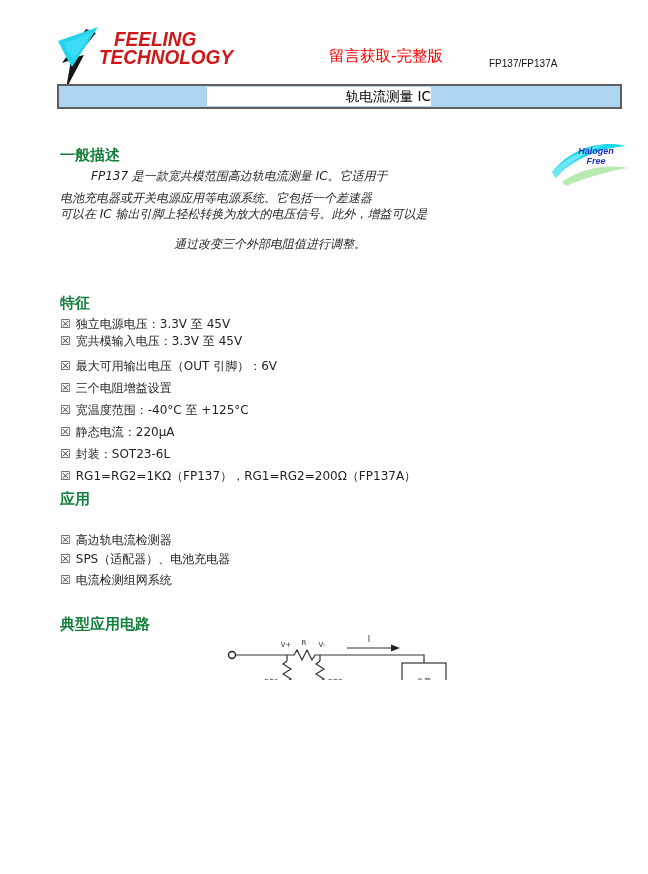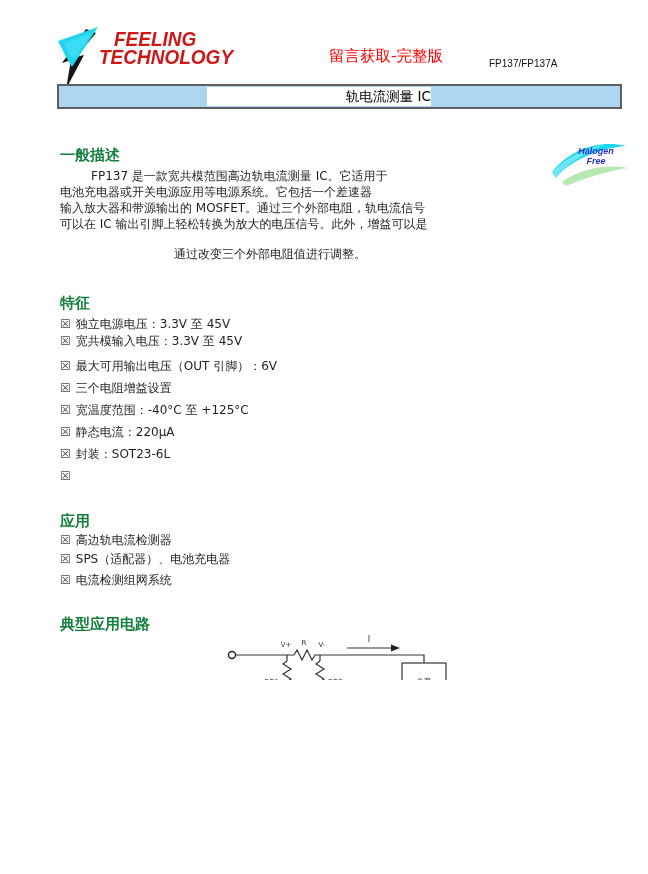--- a/index.html
+++ b/index.html
@@ -23,23 +23,23 @@
   .banner-inner{position:absolute;left:148px;top:1px;width:218px;height:19px;background:#ffffff;
           font-size:13.5px;line-height:19px;padding-left:6px;color:#000;text-align:right;}
   .badge{position:absolute;left:548px;top:110px;width:82px;height:48px;margin-top:28px;}
   .badge-text{position:absolute;left:18px;top:8px;width:60px;text-align:center;
           font-family:"Liberation Sans",sans-serif;font-style:italic;font-weight:bold;
           font-size:9px;line-height:10px;color:#2233cc;}
 
   
   .sec-title{position:absolute;left:60px;font-size:15px;font-weight:600;color:#15803d;}
   .blk{position:absolute;left:60px;font-size:12px;color:#1f1f1f;}
-  .dline{line-height:16px;}
+  .dline{line-height:16px;font-style:italic;}
   .indent{text-indent:31px;}
-  .mt6{} .mt14{margin-top:14px;text-align:center;}
+  .mt6{margin-top:6px;} .mt14{margin-top:14px;text-align:center;}
   .item{display:flex;gap:5px;line-height:16px;align-items:flex-start;}
   .bx{color:#4a4a4a;font-size:12px;}
   .f2{margin-top:1px;} .f3{margin-top:9px;} .fn{margin-top:6px;}
   .a2{margin-top:3px;} .a3{margin-top:5px;}
 
   
   .w{stroke:#333;stroke-width:1.2;fill:none;}
   .wg{stroke:#555;stroke-width:1.1;fill:none;}
   .icbox{stroke:#000;stroke-width:4.5;fill:none;}
   .pin{fill:#fff;stroke:#8a8a8a;stroke-width:1.1;}
@@ -81,21 +81,20 @@
     <div class="badge-text">
       <span>Halogen</span><br>
       <span>Free</span>
     </div>
   </div>
 
   <div class="sec-title" style="top:146px;">一般描述</div>
   <div class="blk" style="top:168px;width:420px;">
     <div class="dline indent">FP137 是一款宽共模范围高边轨电流测量 IC。它适用于</div>
     <div class="dline mt6">电池充电器或开关电源应用等电源系统。它包括一个差速器</div>
-    <div class="dline">输入放大器和带源输出的 MOSFET。通过三个外部电阻，轨电流信号</div>
     <div class="dline">可以在 IC 输出引脚上轻松转换为放大的电压信号。此外，增益可以是</div>
     <div class="dline mt14">通过改变三个外部电阻值进行调整。</div>
   </div>
 
   <div class="sec-title" style="top:294px;font-family:Liberation Mono, monospace;">特征</div>
   <div class="blk" style="top:316px;width:480px;">
     <div class="item">
         <span class="bx">☒</span>
         <span>独立电源电压：3.3V 至 45V</span>
       </div>
@@ -118,24 +117,25 @@
     <div class="item fn">
         <span class="bx">☒</span>
         <span>静态电流：220μA</span>
       </div>
     <div class="item fn">
         <span class="bx">☒</span>
         <span>封装：SOT23-6L</span>
       </div>
     <div class="item fn">
         <span class="bx">☒</span>
-      </div>
-  </div>
-
-  <div class="sec-title" style="top:512px;">应用</div>
+        <span>RG1=RG2=1KΩ（FP137），RG1=RG2=200Ω（FP137A）</span>
+      </div>
+  </div>
+
+  <div class="sec-title" style="top:490px;">应用</div>
   <div class="blk" style="top:532px;width:420px;">
     <div class="item">
         <span class="bx">☒</span>
         <span>高边轨电流检测器</span>
       </div>
     <div class="item a2">
         <span class="bx">☒</span>
         <span>SPS（适配器）、电池充电器</span>
       </div>
     <div class="item a3">

